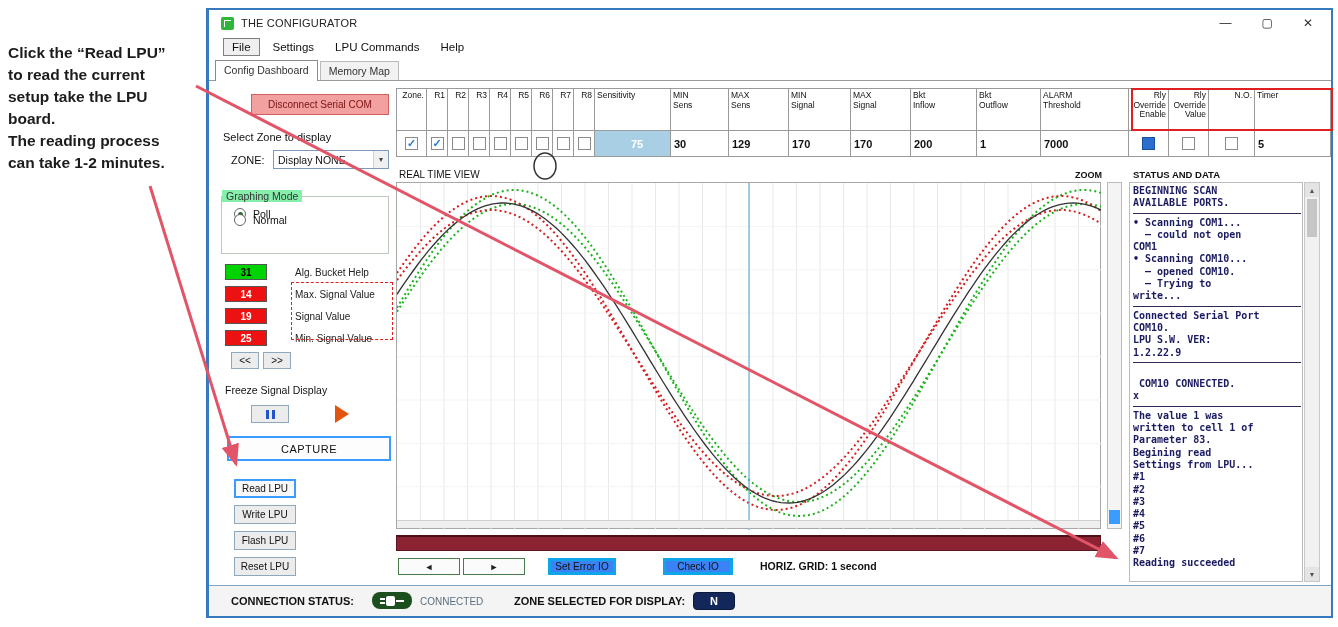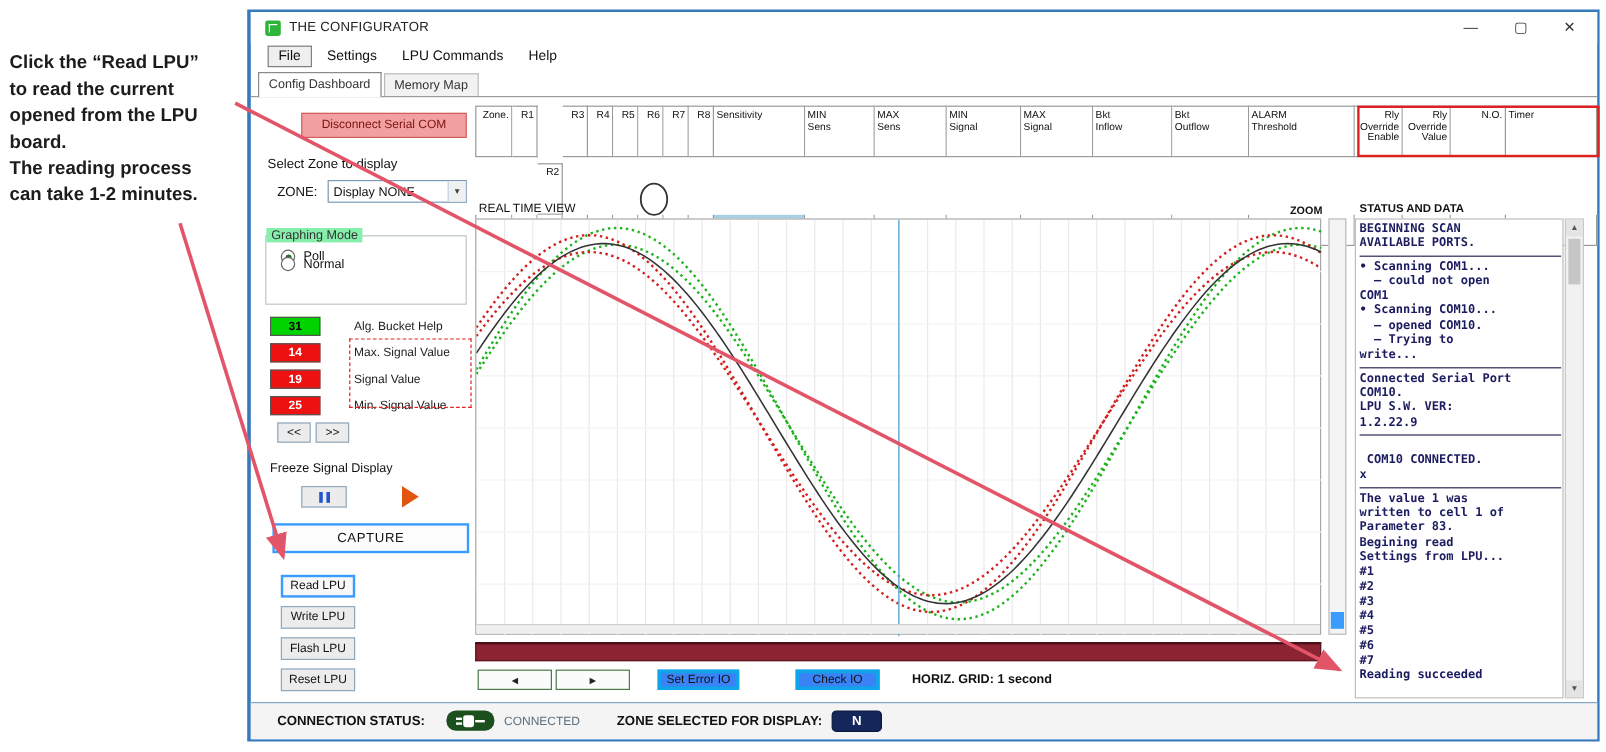--- a/index.html
+++ b/index.html
@@ -99,21 +99,21 @@
 
   
   .overlay{position:absolute;left:0;top:0;width:1338px;height:627px;pointer-events:none;z-index:50}
 </style>
 </head>
 <body>
 
 <div class="annotation">
     <div>Click the “Read LPU”</div>
     <div>to read the current</div>
-    <div>opened from the LPU</div>
+    <div>setup take the LPU</div>
     <div>board.</div>
     <div>The reading process</div>
     <div>can take 1-2 minutes.</div>
   </div>
 
 <div class="appwin">
 
   <div class="titlebar">
     <span class="appicon"></span>
     <span class="wtitle">THE CONFIGURATOR</span>
@@ -200,21 +200,21 @@
       <div class="lpu-btn focus">Read LPU</div>
       <div class="lpu-btn">Write LPU</div>
       <div class="lpu-btn">Flash LPU</div>
       <div class="lpu-btn">Reset LPU</div>
     </div>
 
   <div class="ptable">
     <div class="prow">
         <div class="th center" style="width: 31px;">Zone.</div>
         <div class="th center" style="width: 21px;">R1</div>
-        <div class="th center" style="width: 21px; margin-top: 48px;">R2</div>
+        <div class="th center" style="width: 21px;">R2</div>
         <div class="th center" style="width: 21px;">R3</div>
         <div class="th center" style="width: 21px;">R4</div>
         <div class="th center" style="width: 21px;">R5</div>
         <div class="th center" style="width: 21px;">R6</div>
         <div class="th center" style="width: 21px;">R7</div>
         <div class="th center" style="width: 21px;">R8</div>
         <div class="th" style="width: 76px;">Sensitivity</div>
         <div class="th" style="width: 58px;">MIN
 Sens</div>
         <div class="th" style="width: 60px;">MAX

